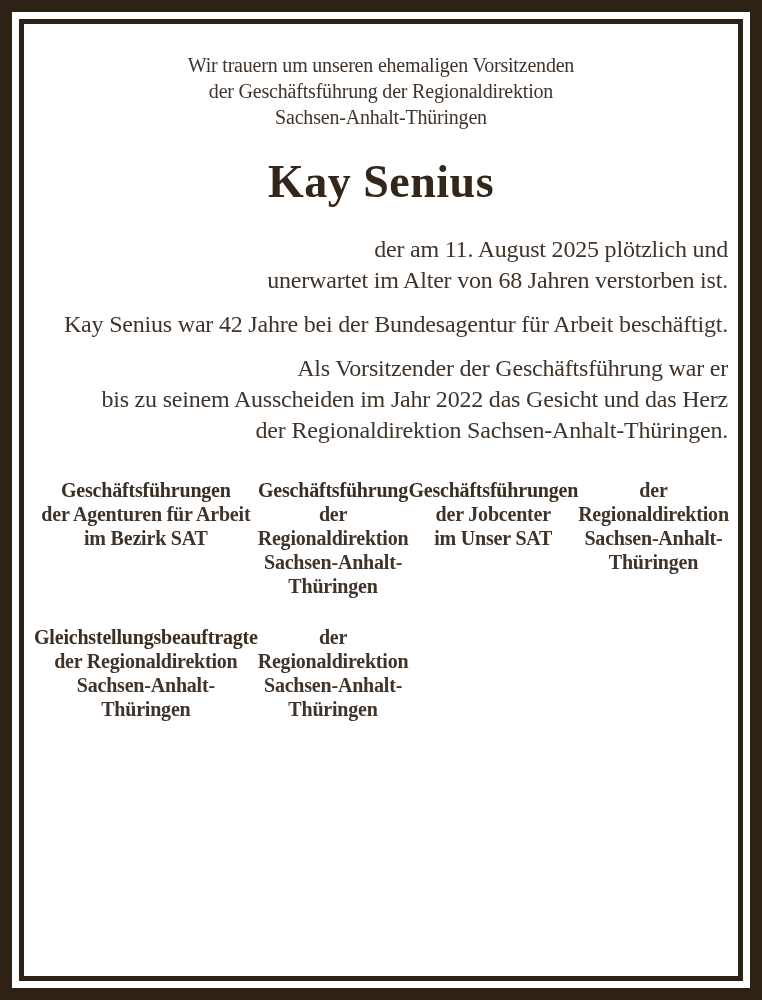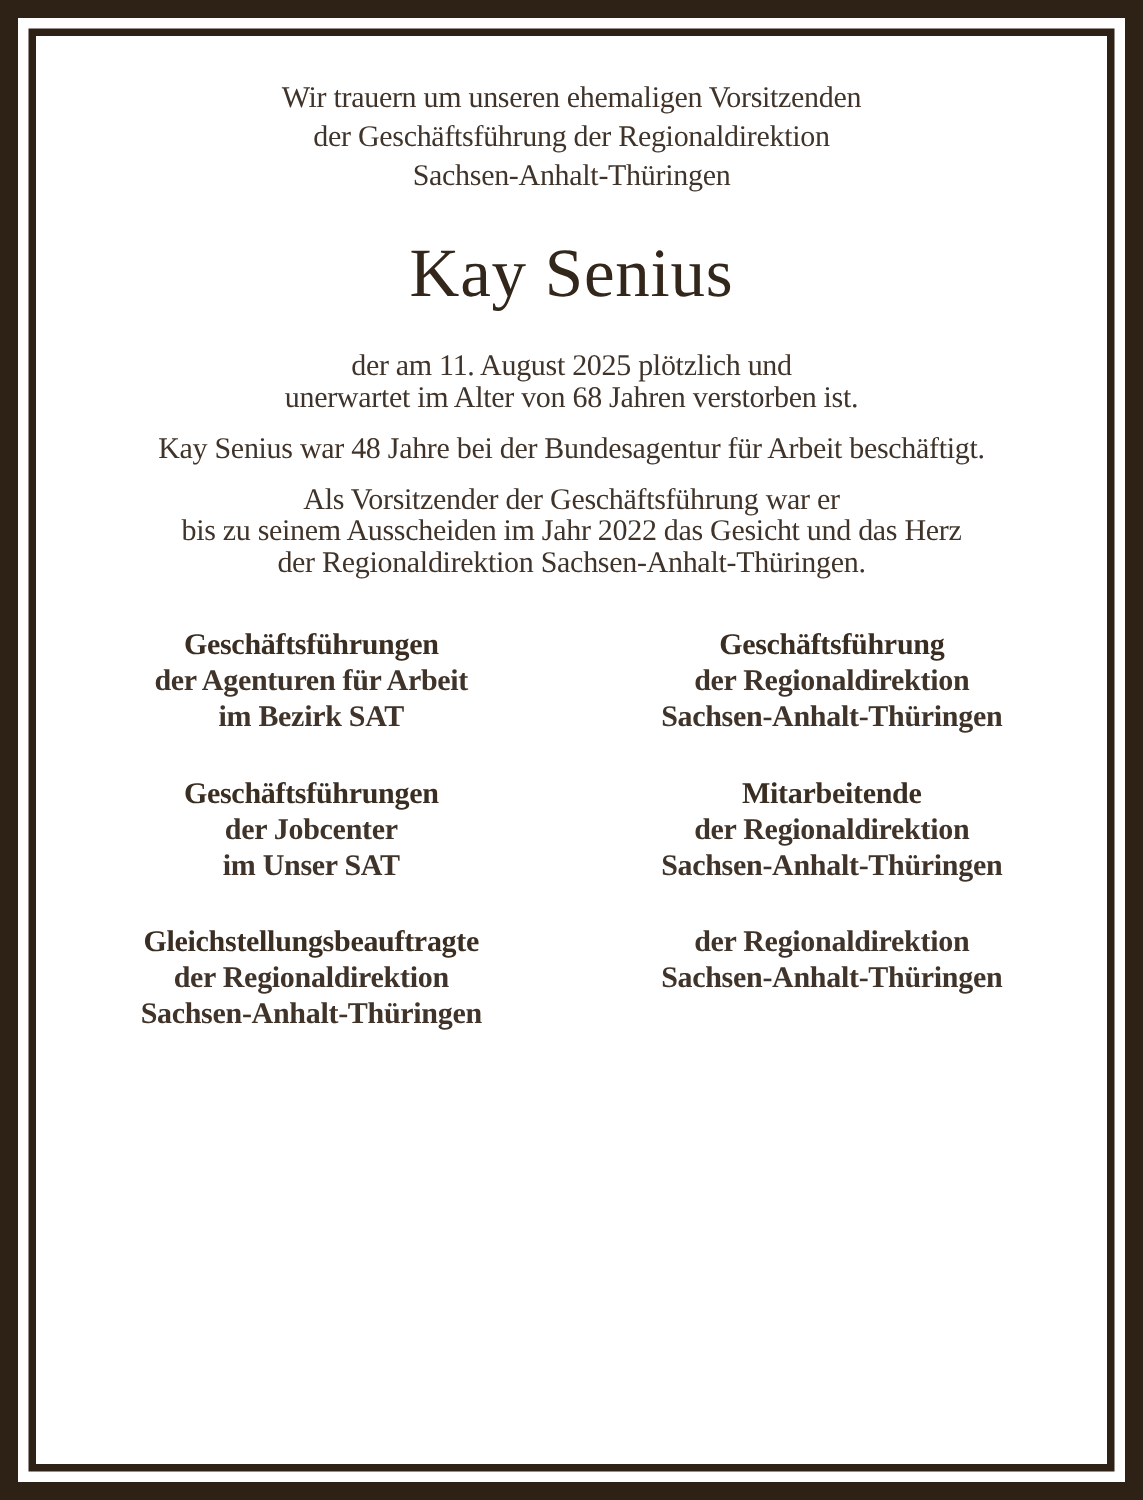--- a/index.html
+++ b/index.html
@@ -37,38 +37,39 @@
     margin: 0;
     font-size: 20px;
     line-height: 26px;
     white-space: pre-line;
     letter-spacing: -0.2px;
   }
   .name {
     margin: 26px 0 0;
     font-size: 46px;
     line-height: 52px;
-    font-weight: normal;
+    font-weight: bold;
     color: #33261a;
     letter-spacing: 0.5px;
   }
   .para {
     margin: 13px 0 0;
-    font-size: 20px;
-    line-height: 21px;
+    font-size: 24px;
+    line-height: 31px;
     white-space: pre-line;
     letter-spacing: -0.2px;
+    text-align: right;
   }
   .para.first {
     margin-top: 26px;
   }
   .signatures {
     margin-top: 32px;
     display: grid;
-    grid-template-columns: 1fr 1fr;
+    grid-template-columns: 1fr 1fr 1fr 1fr;
     row-gap: 27px;
     column-gap: 0;
   }
   .sig {
     font-size: 20px;
     line-height: 24px;
     letter-spacing: -0.2px;
   }
   .sig-title {
     font-weight: bold;
@@ -87,21 +88,21 @@
     <div class="content">
 
       <p class="intro">Wir trauern um unseren ehemaligen Vorsitzenden
 der Geschäftsführung der Regionaldirektion
 Sachsen-Anhalt-Thüringen</p>
 
       <h1 class="name">Kay Senius</h1>
 
       <p class="para first">der am 11. August 2025 plötzlich und
 unerwartet im Alter von 68 Jahren verstorben ist.</p>
-      <p class="para">Kay Senius war 48 Jahre bei der Bundesagentur für Arbeit beschäftigt.</p>
+      <p class="para">Kay Senius war 42 Jahre bei der Bundesagentur für Arbeit beschäftigt.</p>
       <p class="para">Als Vorsitzender der Geschäftsführung war er
 bis zu seinem Ausscheiden im Jahr 2022 das Gesicht und das Herz
 der Regionaldirektion Sachsen-Anhalt-Thüringen.</p>
 
       <div class="signatures">
 
         <div class="sig">
           <div class="sig-title">Geschäftsführungen</div>
           <div class="sig-lines">der Agenturen für Arbeit
 im Bezirk SAT</div>
@@ -113,21 +114,20 @@
 Sachsen-Anhalt-Thüringen</div>
         </div>
 
         <div class="sig">
           <div class="sig-title">Geschäftsführungen</div>
           <div class="sig-lines">der Jobcenter
 im Unser SAT</div>
         </div>
 
         <div class="sig">
-          <div class="sig-title">Mitarbeitende</div>
           <div class="sig-lines">der Regionaldirektion
 Sachsen-Anhalt-Thüringen</div>
         </div>
 
         <div class="sig">
           <div class="sig-title">Gleichstellungsbeauftragte</div>
           <div class="sig-lines">der Regionaldirektion
 Sachsen-Anhalt-Thüringen</div>
         </div>
 

